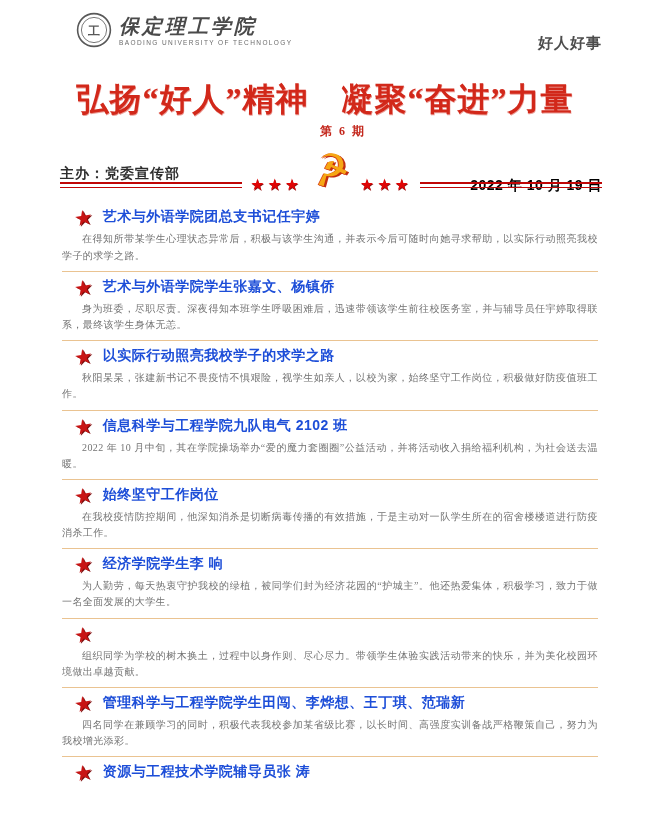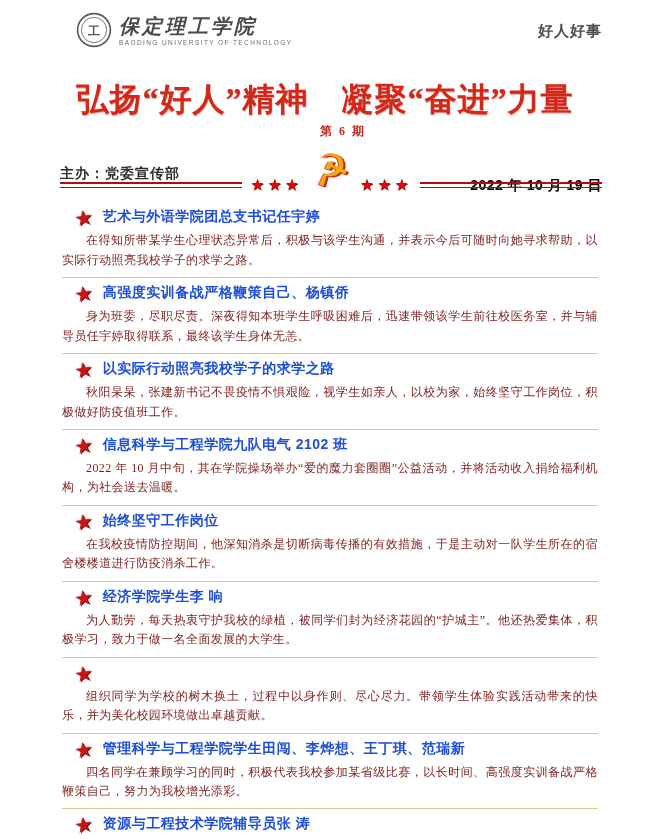--- a/index.html
+++ b/index.html
@@ -13,21 +13,21 @@
   
   .header{display:flex;justify-content:space-between;align-items:flex-start;
     padding:12px 48px 0 76px;height:52px;}
   .logo{display:flex;align-items:center;gap:7px;}
   .seal svg{display:block;}
   .logo-text .cn{
     font-family:"DejaVu Serif","Liberation Serif",serif;
     font-style:italic;font-weight:bold;font-size:20px;color:#4a4a4a;
     letter-spacing:3px;line-height:1.1;}
   .logo-text .en{font-size:6.5px;color:#6b6b6b;letter-spacing:1.4px;margin-top:2px;}
-  .corner{font-size:15px;font-weight:bold;color:#4c4c4c;margin-top:10px;letter-spacing:1px;}
+  .corner{font-size:15px;font-weight:bold;color:#4c4c4c;margin-top:22px;letter-spacing:1px;}
 
   
   .main-title{
     margin:16px 0 0 0;text-align:center;
     font-family:"Liberation Serif","DejaVu Serif",serif;
     font-weight:bold;font-size:32px;color:#d2281a;letter-spacing:1px;line-height:1.2;
     text-shadow:0.5px 0.5px 0 rgba(210,40,26,.45);}
   .issue{
     text-align:center;color:#c3251a;font-size:12px;margin-top:5px;
     font-family:"Liberation Serif","DejaVu Serif",serif;font-weight:bold;letter-spacing:2px;padding-left:36px;}
@@ -47,21 +47,21 @@
 
   
   .items{padding:6px 52px 0 62px;}
   .item{margin-top:5px;}
   .item-head{display:flex;align-items:flex-start;margin:0 0 2px 12px;}
   .star-bullet{color:#c81414;font-size:21px;line-height:1;margin-right:10px;
     transform:rotate(-9deg);text-shadow:1px 1px 0 #7c0c0c;flex:0 0 auto;}
   .item-title{margin:1px 0 0 0;font-size:14px;font-weight:bold;color:#1d4ed8;letter-spacing:0.5px;}
   .item-body{
     margin:3px 0 0 0;font-family:"Liberation Serif","DejaVu Serif",serif;
-    font-size:12px;color:#7f1d1d;line-height:1.62;text-indent:2em;
+    font-size:10px;color:#737373;line-height:1.62;text-indent:2em;
     text-align:justify;letter-spacing:0.4px;}
   .divider{border-bottom:1.6px solid #ecc draw;}
   .divider{border-bottom:1.6px solid #eac391;margin-top:7px;}
 </style>
 </head>
 <body>
 
 <div class="page">
 
   <div class="header">
@@ -102,21 +102,21 @@
         <span class="star-bullet">★</span>
         <h2 class="item-title">艺术与外语学院团总支书记任宇婷</h2>
       </div>
       <p class="item-body">在得知所带某学生心理状态异常后，积极与该学生沟通，并表示今后可随时向她寻求帮助，以实际行动照亮我校学子的求学之路。</p>
       <div class="divider"></div>
     </section>
 
     <section class="item">
       <div class="item-head">
         <span class="star-bullet">★</span>
-        <h2 class="item-title">高强度实训备战严格鞭策自己、杨镇侨</h2>
+        <h2 class="item-title">艺术与外语学院学生张嘉文、杨镇侨</h2>
       </div>
       <p class="item-body">身为班委，尽职尽责。深夜得知本班学生呼吸困难后，迅速带领该学生前往校医务室，并与辅导员任宇婷取得联系，最终该学生身体无恙。</p>
       <div class="divider"></div>
     </section>
 
     <section class="item">
       <div class="item-head">
         <span class="star-bullet">★</span>
         <h2 class="item-title">以实际行动照亮我校学子的求学之路</h2>
       </div>

